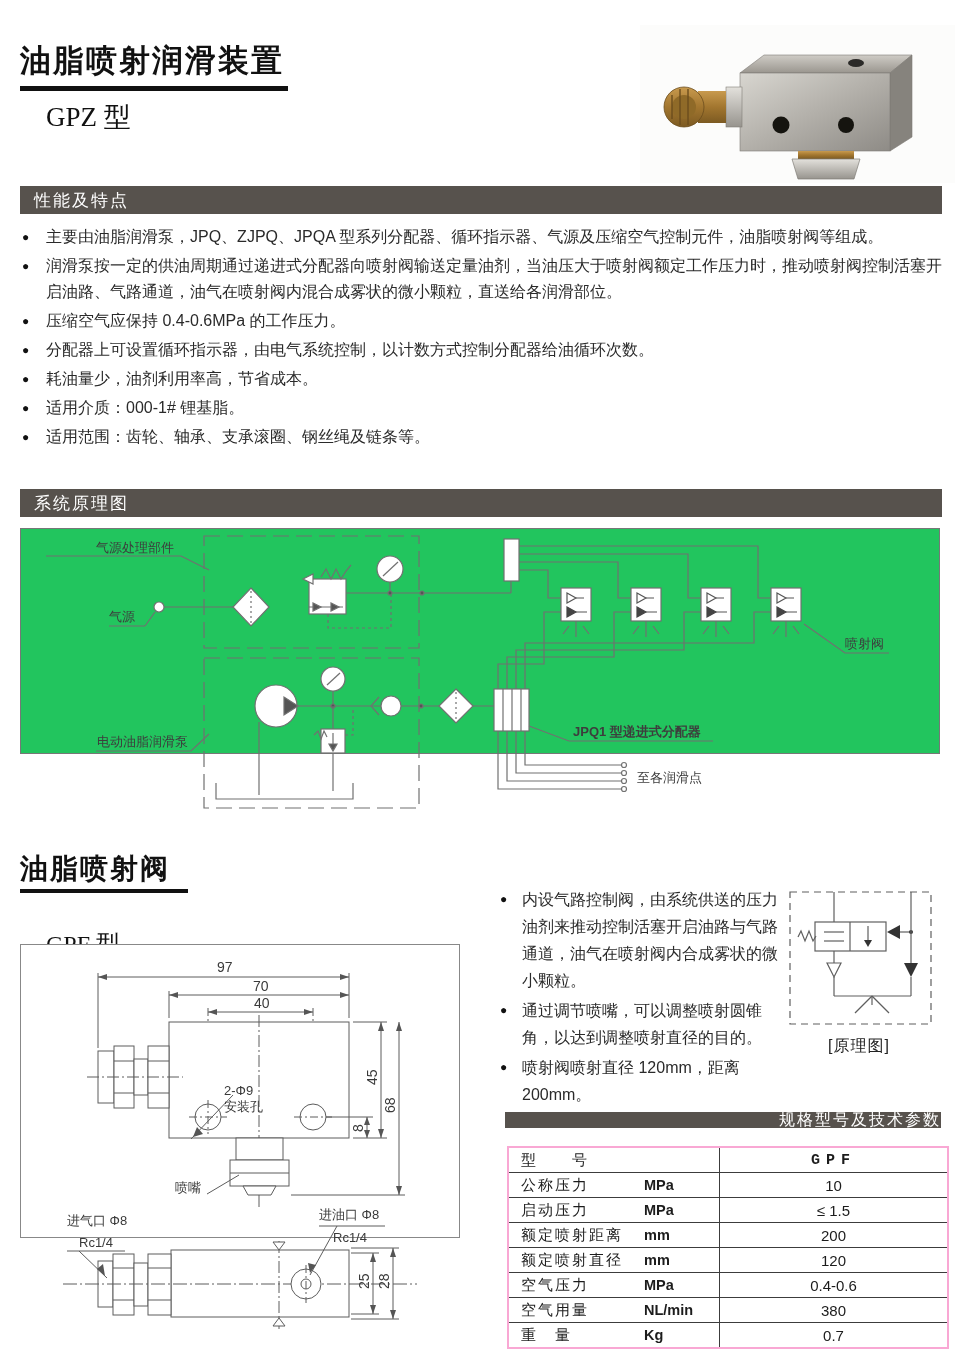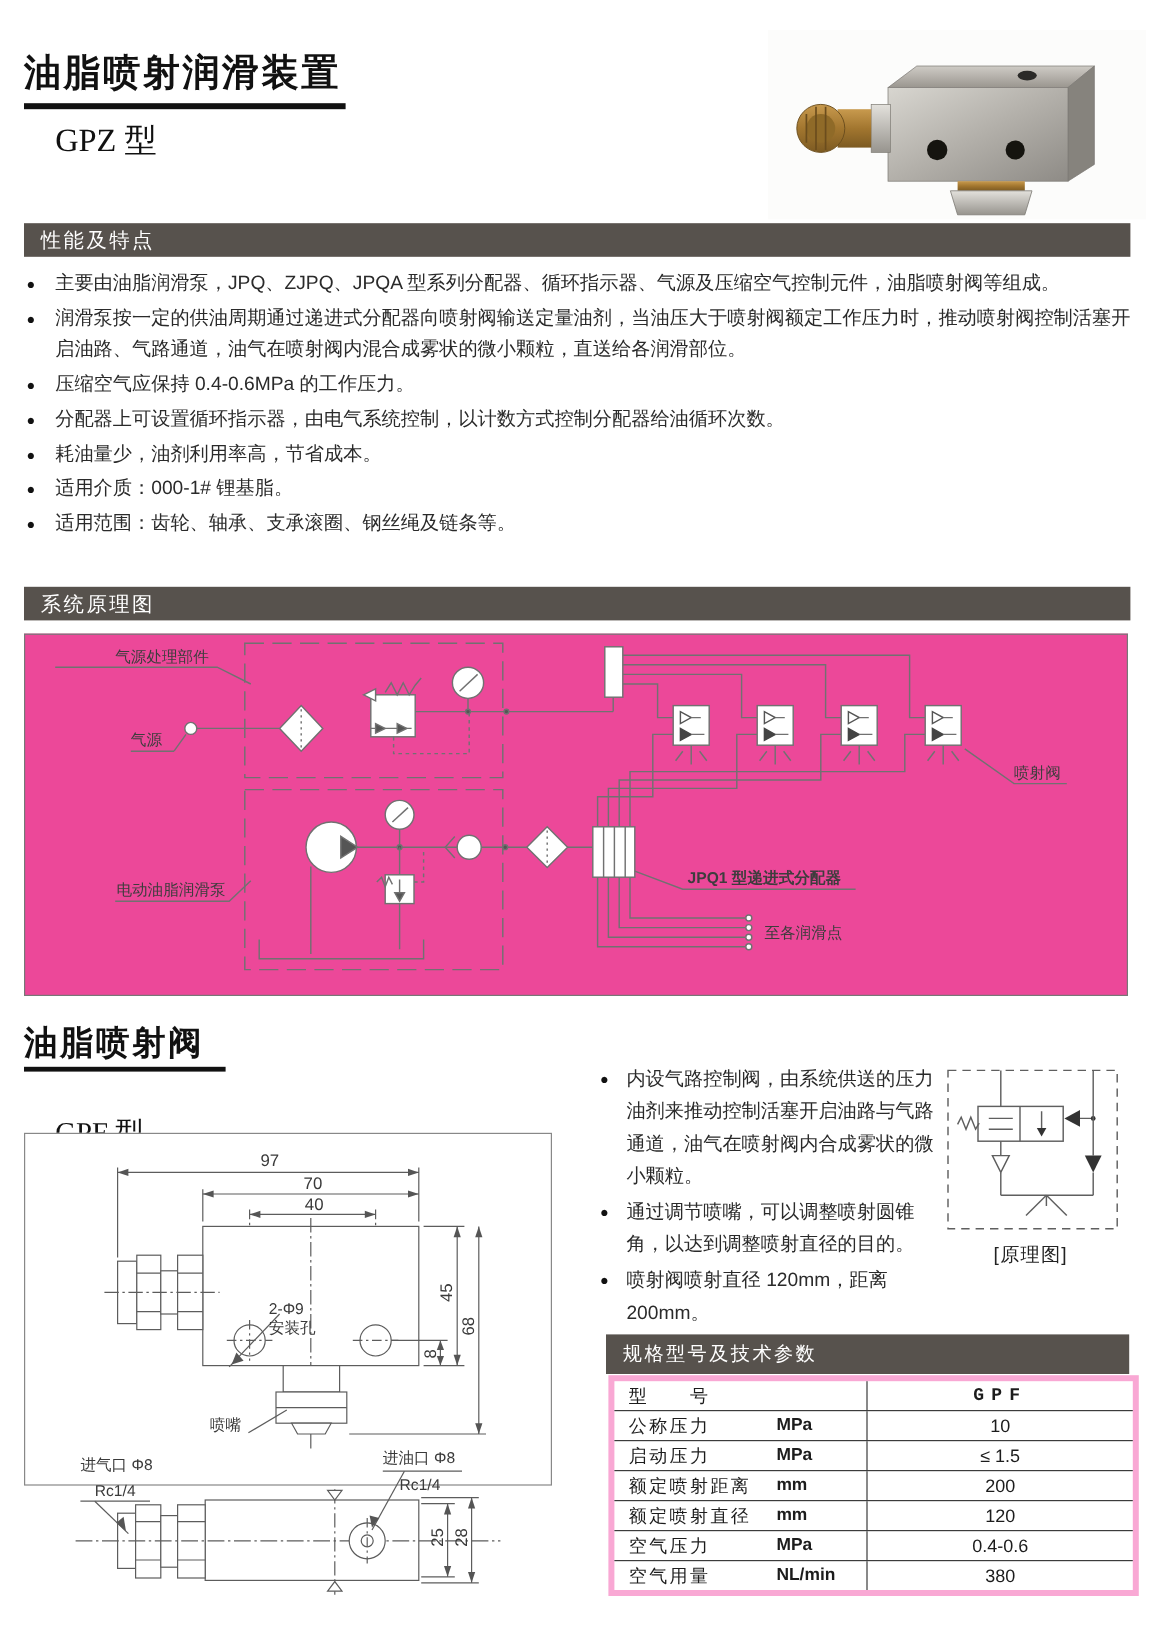--- a/index.html
+++ b/index.html
@@ -9,33 +9,33 @@
   .title1{left:20px;top:40px;font-size:31px;font-weight:900;letter-spacing:2px;color:#111;}
   .rule1{left:20px;top:86px;width:268px;height:5px;background:#111;}
   .subtitle1{left:46px;top:99px;font-size:27px;color:#111;font-family:"Liberation Serif","DejaVu Serif",serif;text-align:center;}
   .title2{left:20px;top:850px;font-size:28px;font-weight:900;letter-spacing:2px;color:#111;}
   .rule2{left:20px;top:889px;width:168px;height:4px;background:#111;}
   .subtitle2{left:46px;top:928px;font-size:24px;color:#111;font-family:"Liberation Serif","DejaVu Serif",serif;}
   .bar{background:#57524d;color:#ffffff;font-size:17px;letter-spacing:2px;
        display:flex;align-items:center;padding-left:14px;box-sizing:border-box;}
   .bar1{left:20px;top:186px;width:922px;height:28px;}
   .bar2{left:20px;top:489px;width:922px;height:28px;}
-  .bar3{left:505px;top:1112px;width:436px;height:33px;font-size:16px;}
+  .bar3{left:505px;top:1112px;width:436px;height:16px;font-size:16px;justify-content:flex-end;}
   .bullets{left:22px;top:224px;width:922px;}
   .bullets .li{position:relative;padding-left:24px;font-size:16px;line-height:26px;margin-bottom:3px;color:#2a2a2a;}
   .bullets .li::before{content:"\25CF";position:absolute;left:0;top:0;font-size:12px;color:#111;}
   .vbullets{left:500px;top:886px;width:282px;}
   .vbullets .li{position:relative;padding-left:22px;font-size:16px;line-height:27px;margin-bottom:3px;color:#2a2a2a;}
   .vbullets .li::before{content:"\25CF";position:absolute;left:0;top:0;font-size:12px;color:#111;}
-  .diagrambox{left:20px;top:528px;width:920px;height:302px;border:1px solid #777;box-sizing:border-box;background:#ec4899;}
+  .diagrambox{left:20px;top:528px;width:920px;height:226px;border:1px solid #777;box-sizing:border-box;background:#22c55e;}
   .drawbox{left:20px;top:944px;width:440px;height:294px;border:1px solid #888;box-sizing:border-box;background:#fff;}
   .minischem{left:778px;top:884px;width:165px;height:150px;}
   .minicap{left:828px;top:1036px;font-size:16px;color:#222;letter-spacing:1px;}
   .photo{left:640px;top:25px;width:315px;height:158px;}
-  .spec{left:507px;top:1146px;width:442px;border:5px solid #f9a8d4;box-sizing:border-box;}
+  .spec{left:507px;top:1146px;width:442px;border:2px solid #f9a8d4;box-sizing:border-box;}
   .specrow{display:flex;border-top:1px solid #3c3c3c;height:24px;align-items:center;font-size:15px;}
   .specrow:first-child{border-top:none;}
   .spec .c1{width:211px;border-right:1px solid #3c3c3c;box-sizing:border-box;height:100%;
             display:flex;align-items:center;padding-left:12px;}
   .spec .pname{letter-spacing:2px;color:#1c1c1c;}
   .spec .punit{position:absolute;left:135px;color:#1c1c1c;font-weight:bold;font-size:14.5px;}
   .spec .c1{position:relative;}
   .spec .c2{flex:1;display:flex;justify-content:center;align-items:center;color:#1c1c1c;}
   .spec .hdr .c2{letter-spacing:6px;font-weight:bold;font-family:Liberation Mono, monospace;}
   svg text{font-family:"Liberation Sans","DejaVu Sans",sans-serif;}
@@ -480,15 +480,22 @@
         </div>
       <div class="c2">0.4-0.6</div>
     </div>
     <div class="specrow">
       <div class="c1">
           <span class="pname">空气用量</span>
           <span class="punit">NL/min</span>
         </div>
       <div class="c2">380</div>
     </div>
+    <div class="specrow">
+      <div class="c1">
+          <span class="pname">重　量</span>
+          <span class="punit">Kg</span>
+        </div>
+      <div class="c2">0.7</div>
+    </div>
   </div>
 
 </div>
 
 </body></html>

